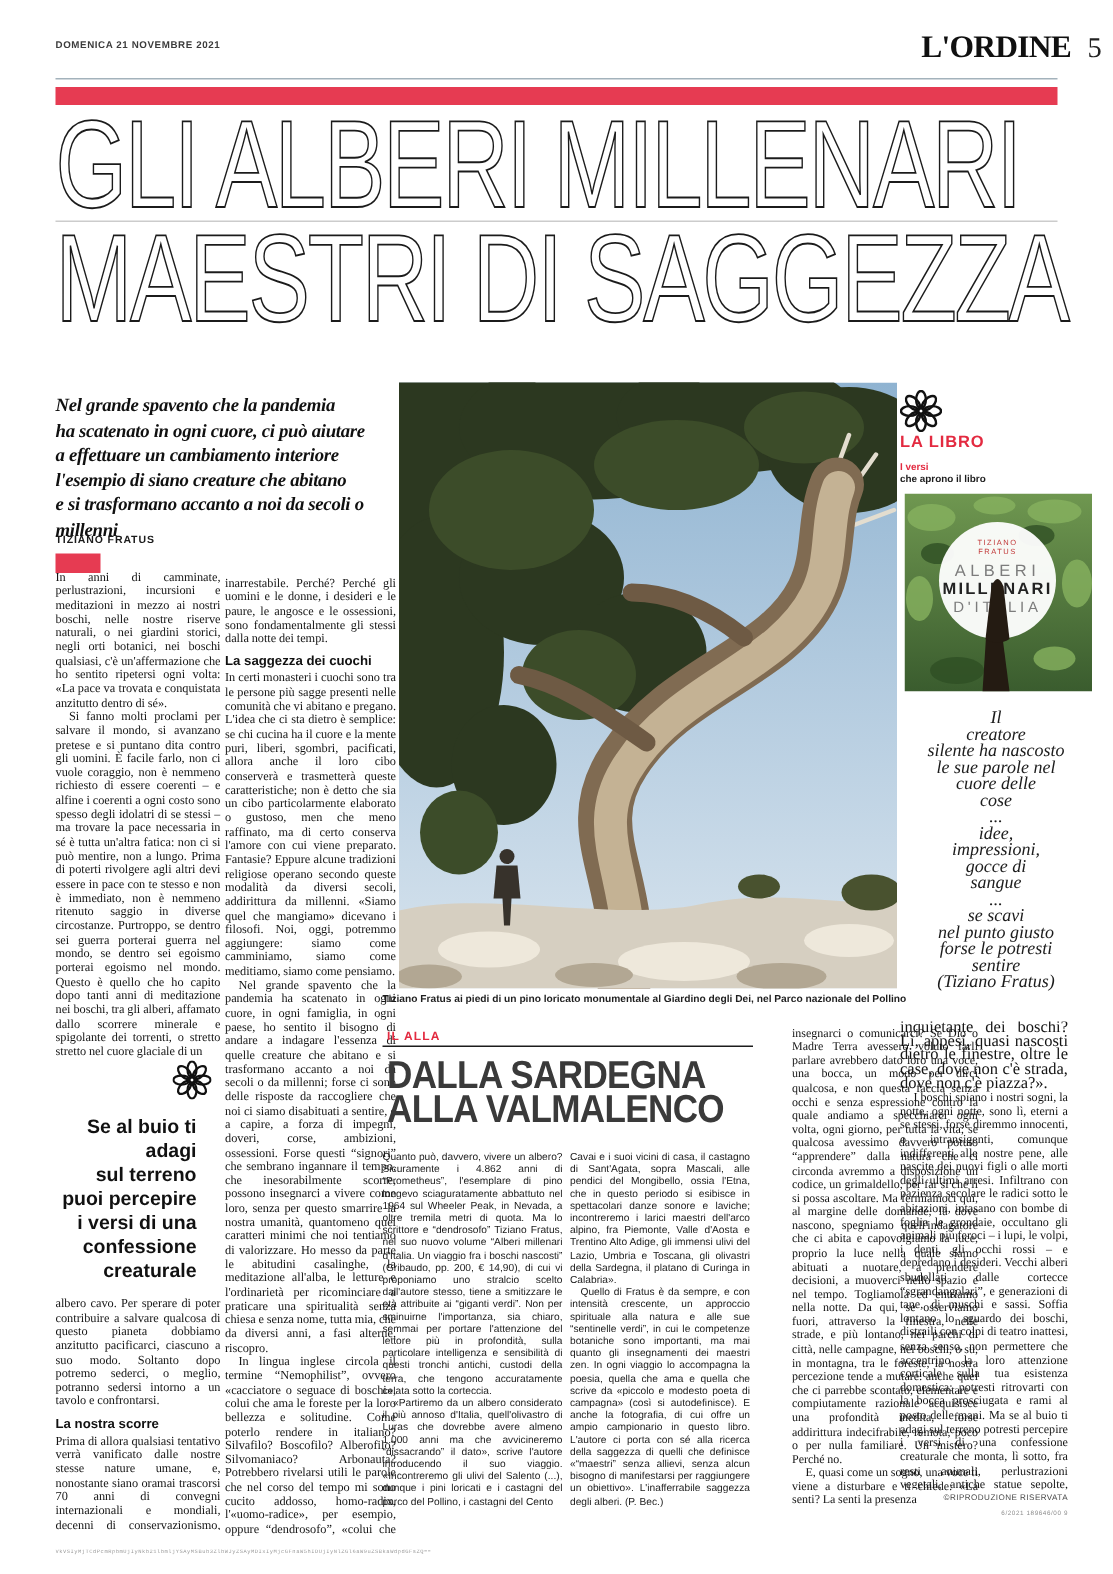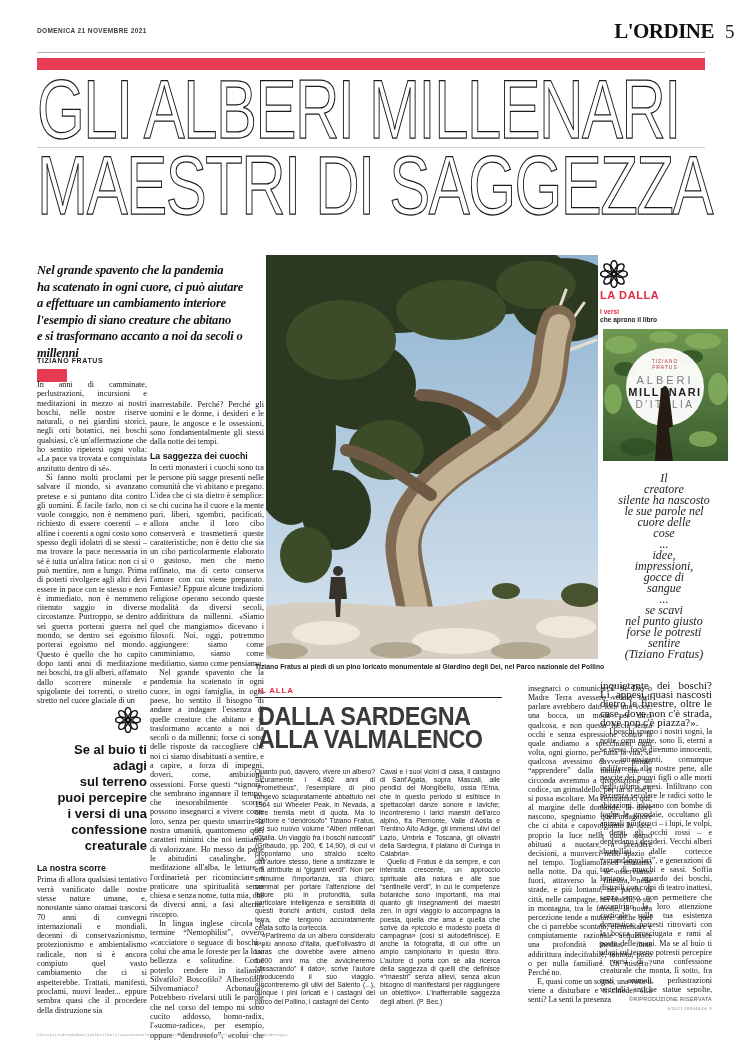--- a/index.html
+++ b/index.html
@@ -34,21 +34,21 @@
   .redrect{background:var(--red,#e63b52);}
 
   
   .col{position:absolute;overflow:hidden;}
   .body{margin:0;font-size:8.2px;line-height:9.3px;text-align:justify;
         hyphens:auto;-webkit-hyphens:auto;word-spacing:-.2px;}
   .body.ind{text-indent:9px;}
   .subhead{margin:5px 0 2px 0;font-family:"Liberation Sans",sans-serif;
         font-size:8.8px;font-weight:bold;color:#111;}
   .pullquote{font-family:"Liberation Sans",sans-serif;font-weight:bold;font-size:13px;
-        line-height:16px;text-align:right;color:#111;white-space:pre-line;margin:3px 0 9px 0;}
+        line-height:16px;text-align:right;color:#111;white-space:pre-line;margin:3px 16px 9px 0;}
   .orn-row{text-align:right;padding:2px 6px 2px 0;}
 
   
   .caption{font-family:"Liberation Sans",sans-serif;font-size:6.8px;font-weight:bold;color:#1f1f1f;}
 
   
   .seclabel{font-family:"Liberation Sans",sans-serif;font-size:8px;font-weight:bold;
         letter-spacing:.8px;color:var(--labelred,#e32a40);}
   .secrule{height:1px;background:#1c1c1c;}
   .sechead{font-family:"Liberation Sans",sans-serif;font-weight:bold;font-size:26px;
@@ -181,25 +181,26 @@
           </g>
         </g>
       </svg>
     </div>
     <div class="pullquote">Se al buio ti adagi
 sul terreno
 puoi percepire
 i versi di una
 confessione
 creaturale</div>
+    <p class="body">albero cavo. Per sperare di poter contribuire a salvare qualcosa di questo pianeta dobbiamo anzitutto pacificarci, ciascuno a suo modo. Soltanto dopo potremo sederci, o meglio, potranno sedersi intorno a un tavolo e confrontarsi.</p>
     <h4 class="subhead">La nostra scorre</h4>
     <p class="body">Prima di allora qualsiasi tentativo verrà vanificato dalle nostre stesse nature umane, e, nonostante siano oramai trascorsi 70 anni di convegni internazionali e mondiali, decenni di conservazionismo, protezionismo e ambientalismo radicale, non si è ancora compiuto quel vasto cambiamento che ci si aspetterebbe. Trattati, manifesti, proclami, nuovi leader... eppure sembra quasi che il procedere della distruzione sia</p>
   </div>
 
-  <div class="col" style="left:150px;top:400px;width:114px;height:640px;">
+  <div class="col" style="left:150px;top:384px;width:114px;height:640px;">
     <p class="body">inarrestabile. Perché? Perché gli uomini e le donne, i desideri e le paure, le angosce e le ossessioni, sono fondamentalmente gli stessi dalla notte dei tempi.</p>
     <h4 class="subhead">La saggezza dei cuochi</h4>
     <p class="body">In certi monasteri i cuochi sono tra le persone più sagge presenti nelle comunità che vi abitano e pregano. L'idea che ci sta dietro è semplice: se chi cucina ha il cuore e la mente puri, liberi, sgombri, pacificati, allora anche il loro cibo conserverà e trasmetterà queste caratteristiche; non è detto che sia un cibo particolarmente elaborato o gustoso, men che meno raffinato, ma di certo conserva l'amore con cui viene preparato. Fantasie? Eppure alcune tradizioni religiose operano secondo queste modalità da diversi secoli, addirittura da millenni. «Siamo quel che mangiamo» dicevano i filosofi. Noi, oggi, potremmo aggiungere: siamo come camminiamo, siamo come meditiamo, siamo come pensiamo.</p>
     <p class="body ind">Nel grande spavento che la pandemia ha scatenato in ogni cuore, in ogni famiglia, in ogni paese, ho sentito il bisogno di andare a indagare l'essenza di quelle creature che abitano e si trasformano accanto a noi da secoli o da millenni; forse ci sono delle risposte da raccogliere che noi ci siamo disabituati a sentire, e a capire, a forza di impegni, doveri, corse, ambizioni, ossessioni. Forse questi “signori” che sembrano ingannare il tempo, che inesorabilmente scorre, possono insegnarci a vivere come loro, senza per questo smarrire la nostra umanità, quantomeno quei caratteri minimi che noi tentiamo di valorizzare. Ho messo da parte le abitudini casalinghe, la meditazione all'alba, le letture e l'ordinarietà per ricominciare a praticare una spiritualità senza chiesa e senza nome, tutta mia, che da diversi anni, a fasi alterne, riscopro.</p>
     <p class="body ind">In lingua inglese circola il termine “Nemophilist”, ovvero «cacciatore o seguace di boschi», colui che ama le foreste per la loro bellezza e solitudine. Come poterlo rendere in italiano? Silvafilo? Boscofilo? Alberofilo? Silvomaniaco? Arbonauta? Potrebbero rivelarsi utili le parole che nel corso del tempo mi sono cucito addosso, homo-radix, l'«uomo-radice», per esempio, oppure “dendrosofo”, «colui che ama gli alberi»?</p>
 
   </div>
 
   <div class="abs seclabel" style="left:258px;top:686px;">IL ALLA</div>
   <div class="abs secrule" style="left:255px;top:697px;width:247px;"></div>
@@ -219,21 +220,21 @@
     <p class="body ind" style="font-size:8px;line-height:9.15px;">E, quasi come un sogno, una voce ti viene a disturbare e ti chiede: «La senti? La senti la presenza</p>
   </div>
 
   <div class="abs" style="left:600px;top:260px;">
     <svg width="28" height="28" viewBox="0 0 26 26">
       <g stroke="#111" stroke-width="1.5" fill="none">
           <use href="#rosette"></use>
         </g>
     </svg>
   </div>
-  <div class="abs poesia-label" style="left:600px;top:289px;">LA DALLA</div>
+  <div class="abs poesia-label" style="left:600px;top:289px;">LA LIBRO</div>
   <div class="abs kicker" style="left:600px;top:308px;">
     <span class="k1">I versi</span>
     <span class="k2">che aprono il libro</span>
   </div>
 
   <div class="abs" style="left:603px;top:329px;width:125px;height:132px;">
     <svg width="125" height="132" viewBox="0 0 125 132">
       <defs>
         <linearGradient id="grn" x1="0" y1="0" x2="0" y2="1">
           <stop offset="0" stop-color="#6f9750"></stop>

